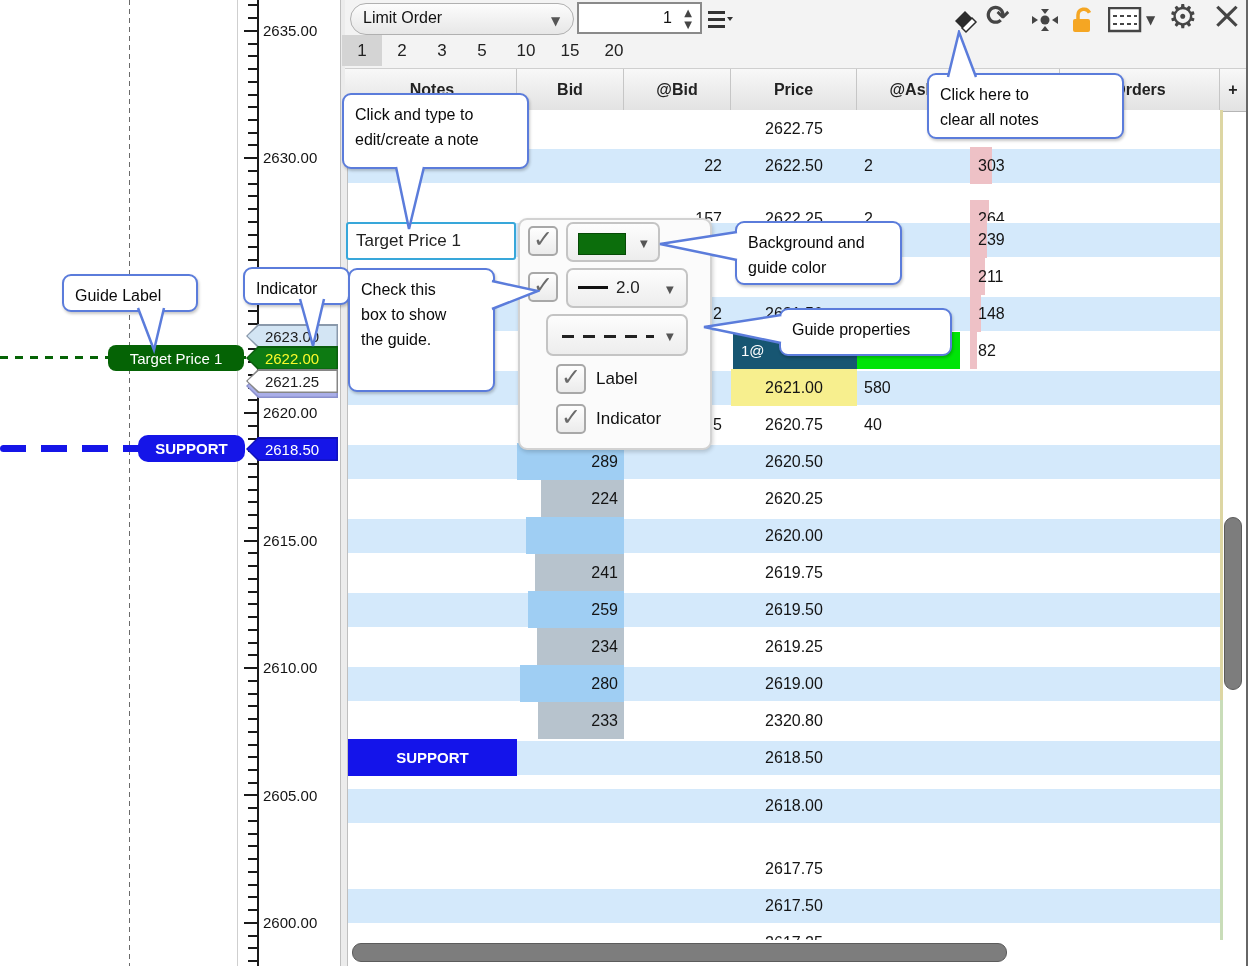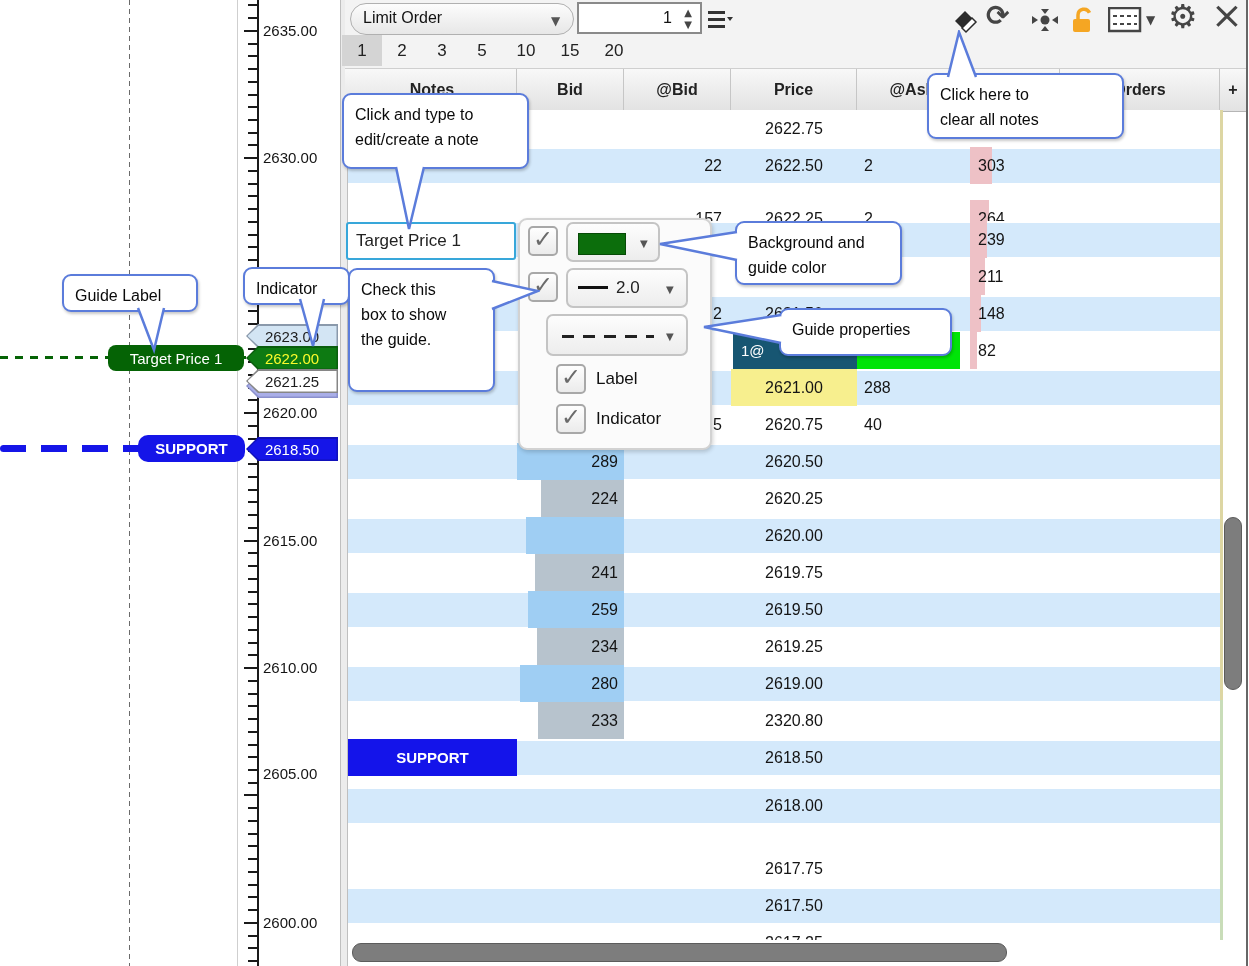--- a/index.html
+++ b/index.html
@@ -131,21 +131,21 @@
       <div class="abs tick" style="left: 248px; top: 947.43px; width: 9px;"></div>
       <div class="abs tick" style="left: 248px; top: 960.175px; width: 9px;"></div>
     </div>
   <div class="abs" id="axis-labels">
       <div class="abs axis-label" style="left: 263px; top: 22px;">2635.00</div>
       <div class="abs axis-label" style="left: 263px; top: 149px;">2630.00</div>
       <div class="abs axis-label" style="left: 263px; top: 277px;">2625.00</div>
       <div class="abs axis-label" style="left: 263px; top: 404px;">2620.00</div>
       <div class="abs axis-label" style="left: 263px; top: 532px;">2615.00</div>
       <div class="abs axis-label" style="left: 263px; top: 659px;">2610.00</div>
-      <div class="abs axis-label" style="left: 263px; top: 765px;">2605.00</div>
+      <div class="abs axis-label" style="left: 263px; top: 787px;">2605.00</div>
       <div class="abs axis-label" style="left: 263px; top: 914px;">2600.00</div>
     </div>
 
   <div class="abs" style="left:0;top:356px;width:246px;height:3px;background:repeating-linear-gradient(90deg,#056305 0 8px,transparent 8px 15px);"></div>
   <div class="abs" style="left:0;top:445px;width:246px;height:7px;background:repeating-linear-gradient(90deg,#1515e8 0 26px,transparent 26px 41px);border-radius:4px;"></div>
   <div class="abs guide-label" style="left:108px;top:345px;width:136px;height:26px;background:#056305;">Target Price 1</div>
   <div class="abs guide-label" style="left:138px;top:435px;width:107px;height:27px;background:#1515e8;font-weight:bold;border-radius:10px;">SUPPORT</div>
   <div class="abs" id="tags">
       <div class="abs tag clip" style="left: 246px; top: 374px; width: 92px; background: rgb(138, 144, 204); z-index: 5;">
         <div class="inner clip" style="background: rgb(169, 174, 232); color: rgb(80, 88, 168);">2621.00</div>
@@ -265,21 +265,21 @@
         <div class="cell" style="left: 630px;">148</div>
       </div>
       <div class="row" style="top: 222px;">
         <div class="bar" style="left: 622px; width: 7px; background: rgb(238, 193, 198);"></div>
         <div class="cell" style="left: 509px; width: 103px; background: rgb(0, 228, 8);"></div>
         <div class="cell" style="left: 385px; width: 124px; background: rgb(23, 86, 114); color: rgb(255, 255, 255); font-size: 15px; padding-left: 8px; box-sizing: border-box;">1@</div>
         <div class="cell" style="left: 630px;">82</div>
       </div>
       <div class="row blue" style="top: 259px;">
         <div class="cell" style="left: 383px; width: 126px; background: rgb(247, 239, 142); justify-content: center;">2621.00</div>
-        <div class="cell" style="left: 516px;">288</div>
+        <div class="cell" style="left: 516px;">580</div>
       </div>
       <div class="row" style="top: 296px;">
         <div class="cell" style="left: 0px; width: 374px; justify-content: flex-end;">5</div>
         <div class="cell" style="left: 383px; width: 126px; justify-content: center;">2620.75</div>
         <div class="cell" style="left: 516px;">40</div>
       </div>
       <div class="row blue" style="top: 333px;">
         <div class="bar" style="left: 169px; width: 107px; background: rgb(159, 206, 243);"></div>
         <div class="cell" style="left: 0px; width: 270px; justify-content: flex-end;">289</div>
         <div class="cell" style="left: 383px; width: 126px; justify-content: center;">2620.50</div>

